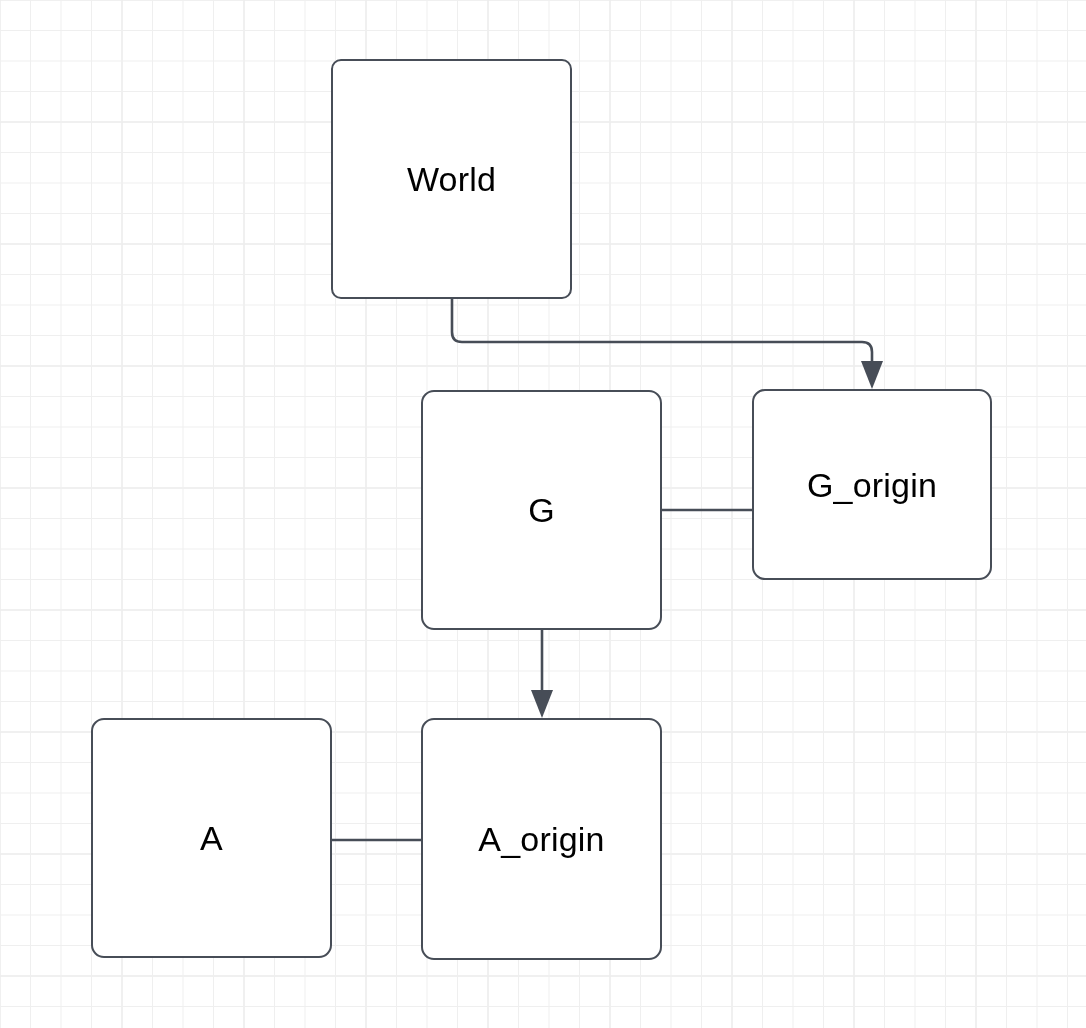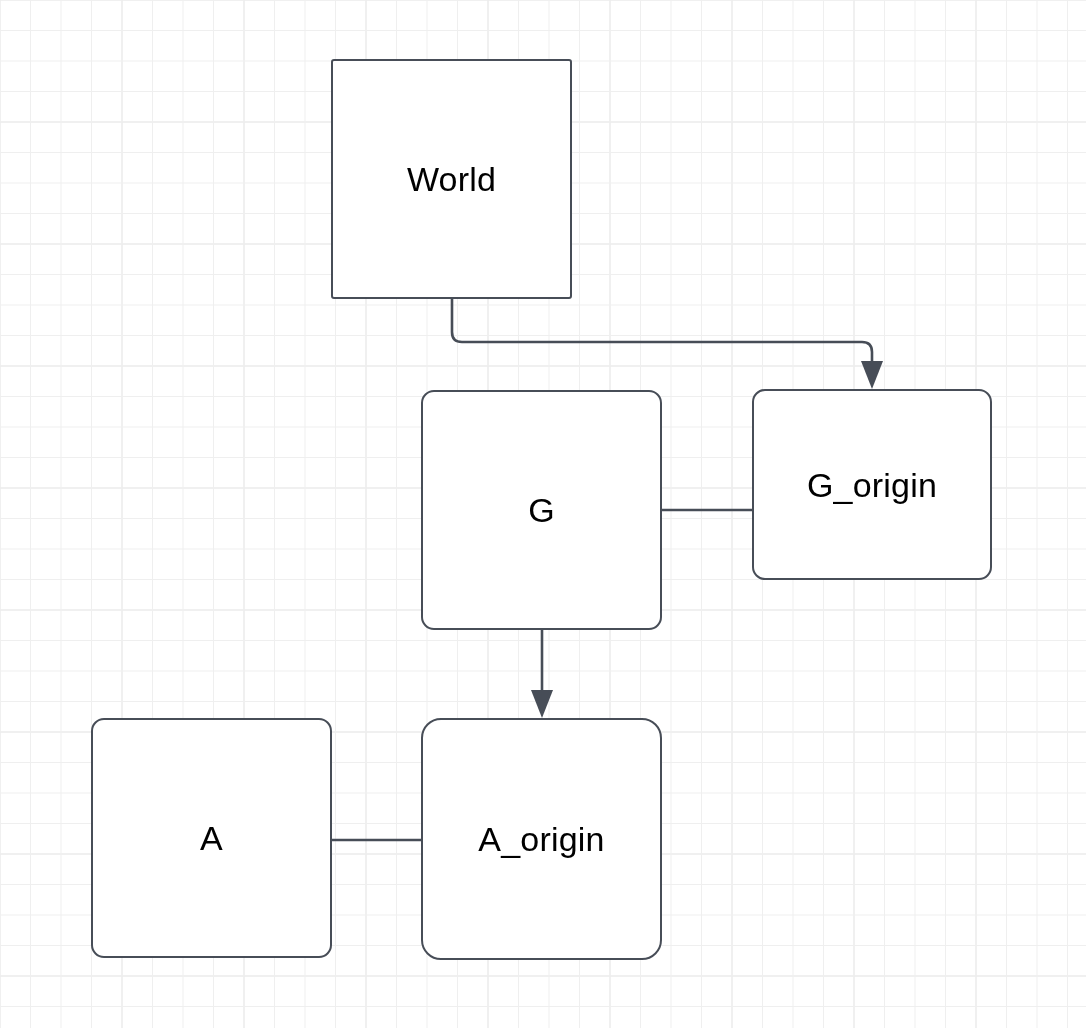--- a/index.html
+++ b/index.html
@@ -85,33 +85,33 @@
       <path class="edge-path" d="M 542 630 L 542 691" stroke="#474d57" stroke-width="2.6"></path>
       <polygon class="arrow-head" points="531,690 553,690 542,718" fill="#474d57"></polygon>
     </g>
 
     <g>
       <path class="edge-path" d="M 332 840 L 421 840" stroke="#474d57" stroke-width="2.6"></path>
     </g>
 
   </svg>
 
-  <div class="node" style="left: 331px; top: 59px; width: 241px; height: 240px; background: rgb(255, 255, 255); border: 2.5px solid rgb(71, 77, 87); border-radius: 3px;">
+  <div class="node" style="left: 331px; top: 59px; width: 241px; height: 240px; background: rgb(255, 255, 255); border: 2.5px solid rgb(71, 77, 87); border-radius: 10px;">
     <span class="node-label" style="color: rgb(0, 0, 0); font-size: 34px;">World</span>
   </div>
 
   <div class="node" style="left: 421px; top: 390px; width: 241px; height: 240px; background: rgb(255, 255, 255); border: 2.5px solid rgb(71, 77, 87); border-radius: 13px;">
     <span class="node-label" style="color: rgb(0, 0, 0); font-size: 34px;">G</span>
   </div>
 
   <div class="node" style="left: 752px; top: 389px; width: 240px; height: 191px; background: rgb(255, 255, 255); border: 2.5px solid rgb(71, 77, 87); border-radius: 13px;">
     <span class="node-label" style="color: rgb(0, 0, 0); font-size: 34px;">G_origin</span>
   </div>
 
   <div class="node" style="left: 91px; top: 718px; width: 241px; height: 240px; background: rgb(255, 255, 255); border: 2.5px solid rgb(71, 77, 87); border-radius: 13px;">
     <span class="node-label" style="color: rgb(0, 0, 0); font-size: 34px;">A</span>
   </div>
 
-  <div class="node" style="left: 421px; top: 718px; width: 241px; height: 242px; background: rgb(255, 255, 255); border: 2.5px solid rgb(71, 77, 87); border-radius: 20px;">
+  <div class="node" style="left: 421px; top: 718px; width: 241px; height: 242px; background: rgb(255, 255, 255); border: 2.5px solid rgb(71, 77, 87); border-radius: 13px;">
     <span class="node-label" style="color: rgb(0, 0, 0); font-size: 34px;">A_origin</span>
   </div>
 
 </div>
 
 </body></html>

